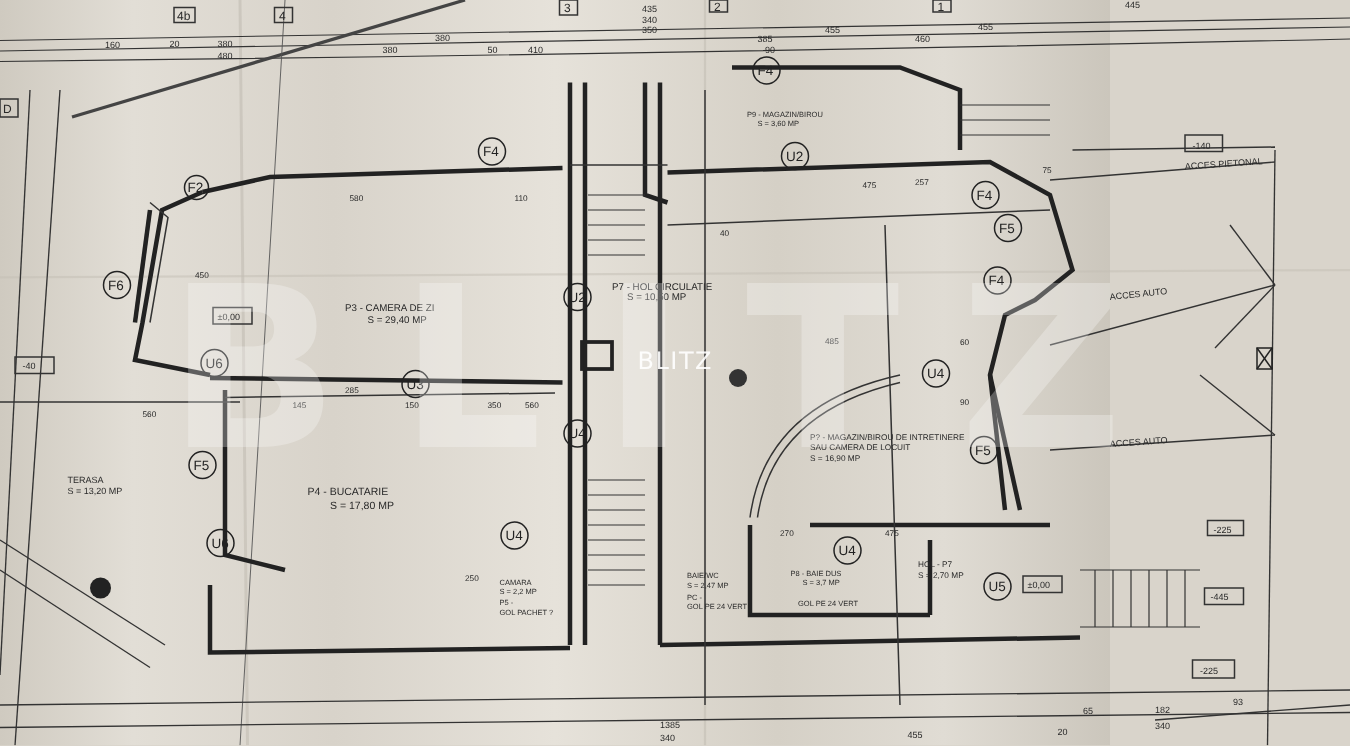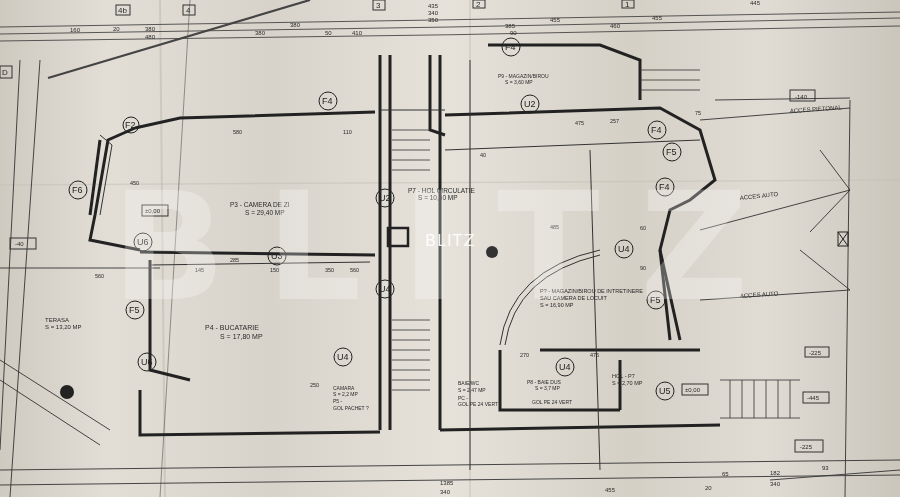--- a/index.html
+++ b/index.html
@@ -1,17 +1,17 @@
 <!DOCTYPE html>
 <html><head>
 <meta charset="utf-8">
 <style>
   html, body { margin:0; padding:0; }
   body { width:900px; height:497px; overflow:hidden; background:#d9d4cb; font-family:"Liberation Sans", sans-serif; }
-  #plan { position:relative; width:900px; height:497px; background:linear-gradient(90deg,#cfcac0 0%,#e2ded6 12%,#d8d3ca 30%,#e6e2da 50%,#d5d0c6 70%,#e0dcd4 85%,#cbc6bc 100%); }
+  #plan { position:relative; width:740px; height:497px; background:linear-gradient(90deg,#cfcac0 0%,#e2ded6 12%,#d8d3ca 30%,#e6e2da 50%,#d5d0c6 70%,#e0dcd4 85%,#cbc6bc 100%); }
   #plan svg { position:absolute; left:0; top:0; }
   .t { font-family:"Liberation Sans", sans-serif; fill:#2a2a2a; }
   .tag-txt { font-family:"Liberation Sans", sans-serif; font-size:9px; fill:#222; }
   .watermark { position:absolute; left:0; top:160px; width:900px; text-align:center; font-family:"DejaVu Sans", sans-serif; font-size:150px; font-weight:bold; letter-spacing:40px; color:rgba(255,255,255,0.28); pointer-events:none; }
   .watermark-small { position:absolute; left:425px; top:231px; font-family:"DejaVu Sans", sans-serif; font-size:16px; color:rgba(255,255,255,0.9); letter-spacing:1px; }
 </style>
 </head>
 <body>
 
 <div id="plan">

